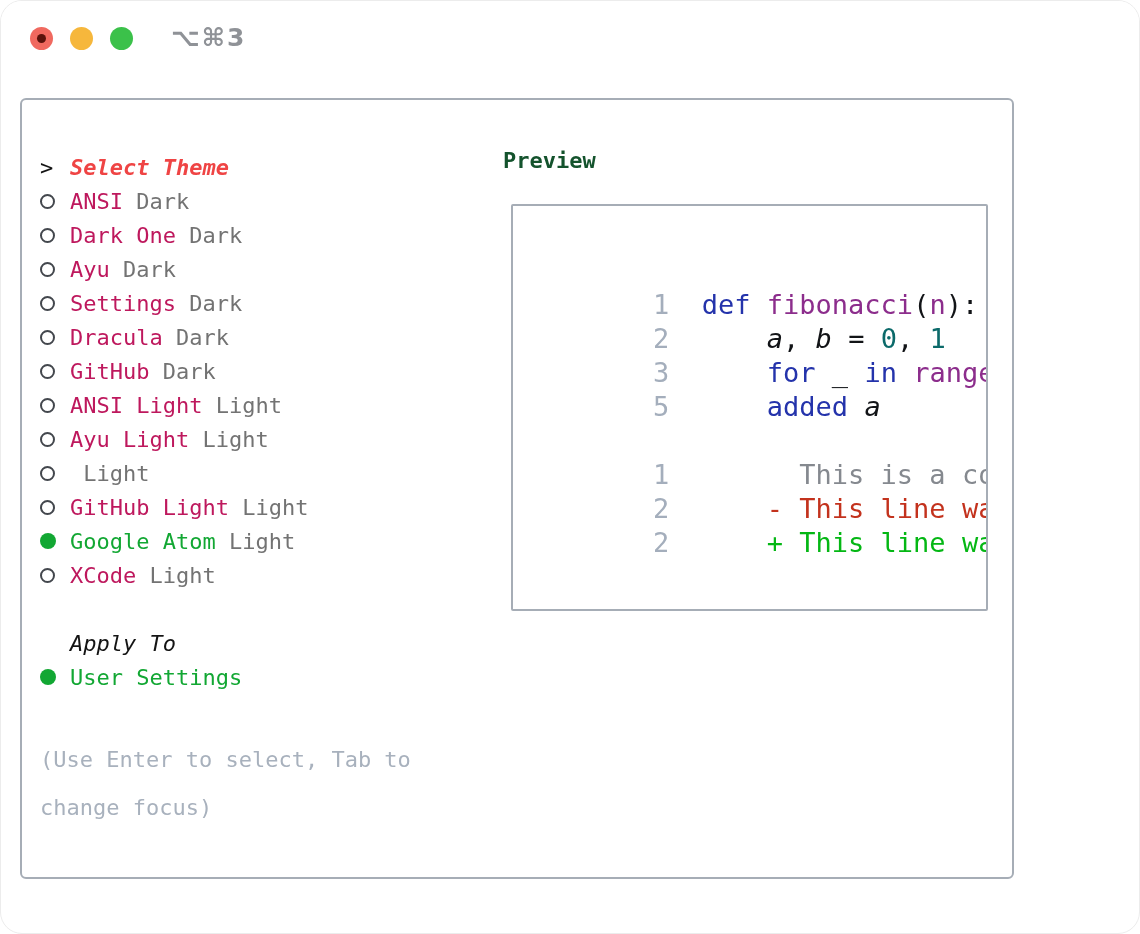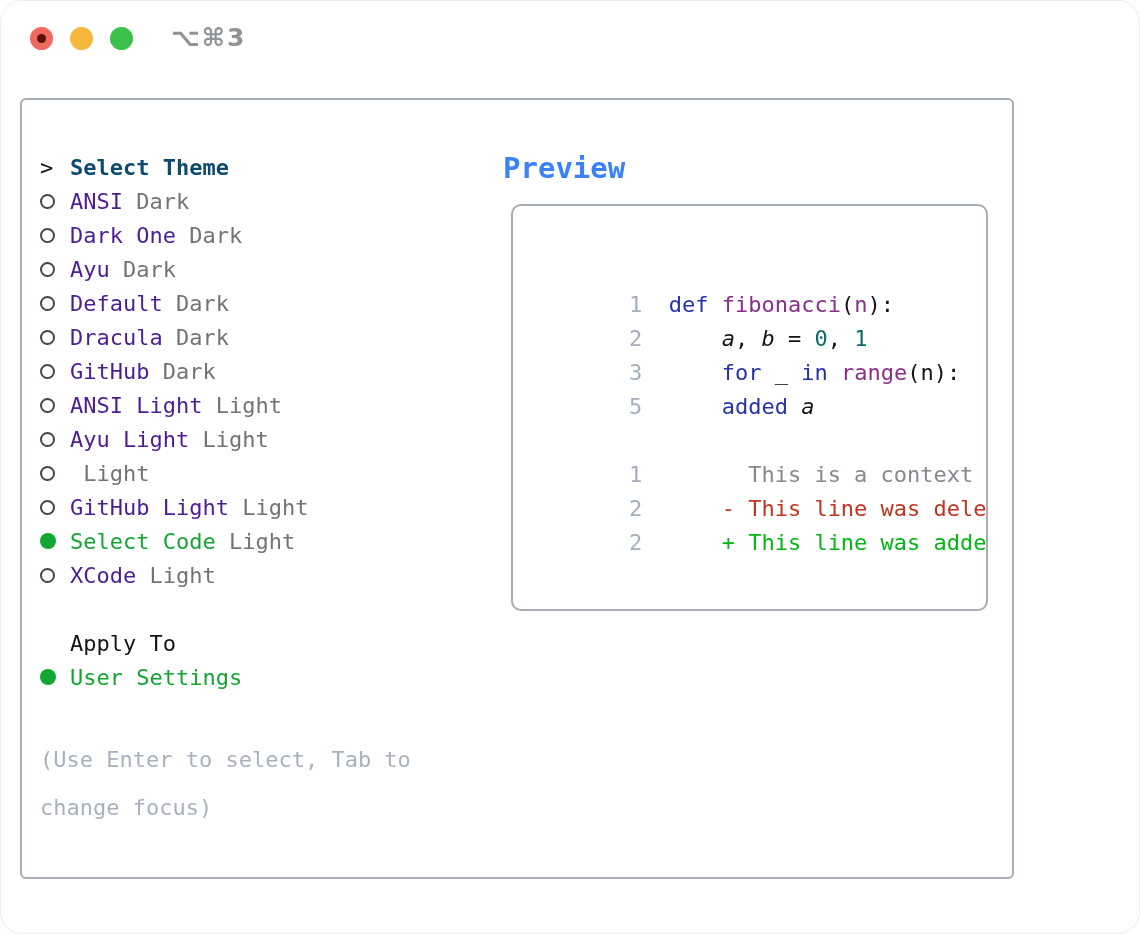--- a/index.html
+++ b/index.html
@@ -32,40 +32,40 @@
     position:absolute; left:19px; top:97px; width:994px; height:781px;
     border:2px solid #a6adb6; border-radius:6px; background:#fff;
   }
 
   
   .left-col { position:absolute; left:18px; top:50px; font-size:22px; }
   .row { height:34px; display:flex; align-items:center; white-space:pre; }
   .row.blank { height:34px; }
   .markcol { width:30px; display:flex; align-items:center; flex:none; }
   .cursor-glyph { color:#141414; }
-  .panel-heading { font-weight:bold; color:#0c4a6e; }
+  .panel-heading { font-weight:bold; color:#ef4444;font-style:italic; }
   .circle {
     width:15px; height:15px; border:2px solid #43474d; border-radius:50%; display:inline-block;
   }
   .row.selected .circle { border:none; background:#12a733; width:16px; height:16px; }
-  .iname { color:#4c1d95; }
+  .iname { color:#be185d; }
   .row.selected .iname { color:#12a733; }
   .ivariant { color:#737373; margin-left:1ch; }
-  .apply-heading { color:#141414; margin-left:30px; }
+  .apply-heading { color:#141414; margin-left:30px;font-style:italic; }
   .help-text { color:#a8b1bd;margin-top:14px; }
 
   
   .preview-label {
-    position:absolute; left:481px; top:51px; height:34px; line-height:34px;
-    font-size:29px; font-weight:bold; color:#3b82f6;
+    position:absolute; left:481px; top:44px; height:34px; line-height:34px;
+    font-size:22px; font-weight:bold; color:#14532d;
   }
   .preview-box {
     position:absolute; left:489px; top:104px; width:477px; height:407px;
-    border:2px solid #a6adb6; border-radius:10px; background:#fff;
-    padding:48px 0 13px 10px; font-size:22px; overflow:hidden;
+    border:2px solid #a6adb6; border-radius:2px; background:#fff;
+    padding:48px 0 13px 10px; font-size:27px; overflow:hidden;
   }
   .pline { height:34px; line-height:34px; white-space:pre; }
   .ln { display:inline-block; width:1ch; margin-right:2ch; text-align:right; color:#a4aebc; }
   .tok-kw  { color:#2433ab; }
   .tok-fn  { color:#8c2d8c; }
   .tok-lit { color:#0c6a6a; }
   .tok-pl  { color:#121417; }
   .tok-var { color:#121417; font-style:italic; }
   .tok-ctx { color:#85898f; }
   .tok-rem { color:#c3321d; }
@@ -105,21 +105,21 @@
         <span class="iname">Dark One</span>
         <span class="ivariant">Dark</span>
       </div>
       <div class="row item">
         <span class="markcol"><i class="circle"></i></span>
         <span class="iname">Ayu</span>
         <span class="ivariant">Dark</span>
       </div>
       <div class="row item">
         <span class="markcol"><i class="circle"></i></span>
-        <span class="iname">Default</span>
+        <span class="iname">Settings</span>
         <span class="ivariant">Dark</span>
       </div>
       <div class="row item">
         <span class="markcol"><i class="circle"></i></span>
         <span class="iname">Dracula</span>
         <span class="ivariant">Dark</span>
       </div>
       <div class="row item">
         <span class="markcol"><i class="circle"></i></span>
         <span class="iname">GitHub</span>
@@ -139,21 +139,21 @@
         <span class="markcol"><i class="circle"></i></span>
         <span class="ivariant">Light</span>
       </div>
       <div class="row item">
         <span class="markcol"><i class="circle"></i></span>
         <span class="iname">GitHub Light</span>
         <span class="ivariant">Light</span>
       </div>
       <div class="row item selected">
         <span class="markcol"><i class="circle"></i></span>
-        <span class="iname">Select Code</span>
+        <span class="iname">Google Atom</span>
         <span class="ivariant">Light</span>
       </div>
       <div class="row item">
         <span class="markcol"><i class="circle"></i></span>
         <span class="iname">XCode</span>
         <span class="ivariant">Light</span>
       </div>
 
       <div class="row blank"></div>
 

